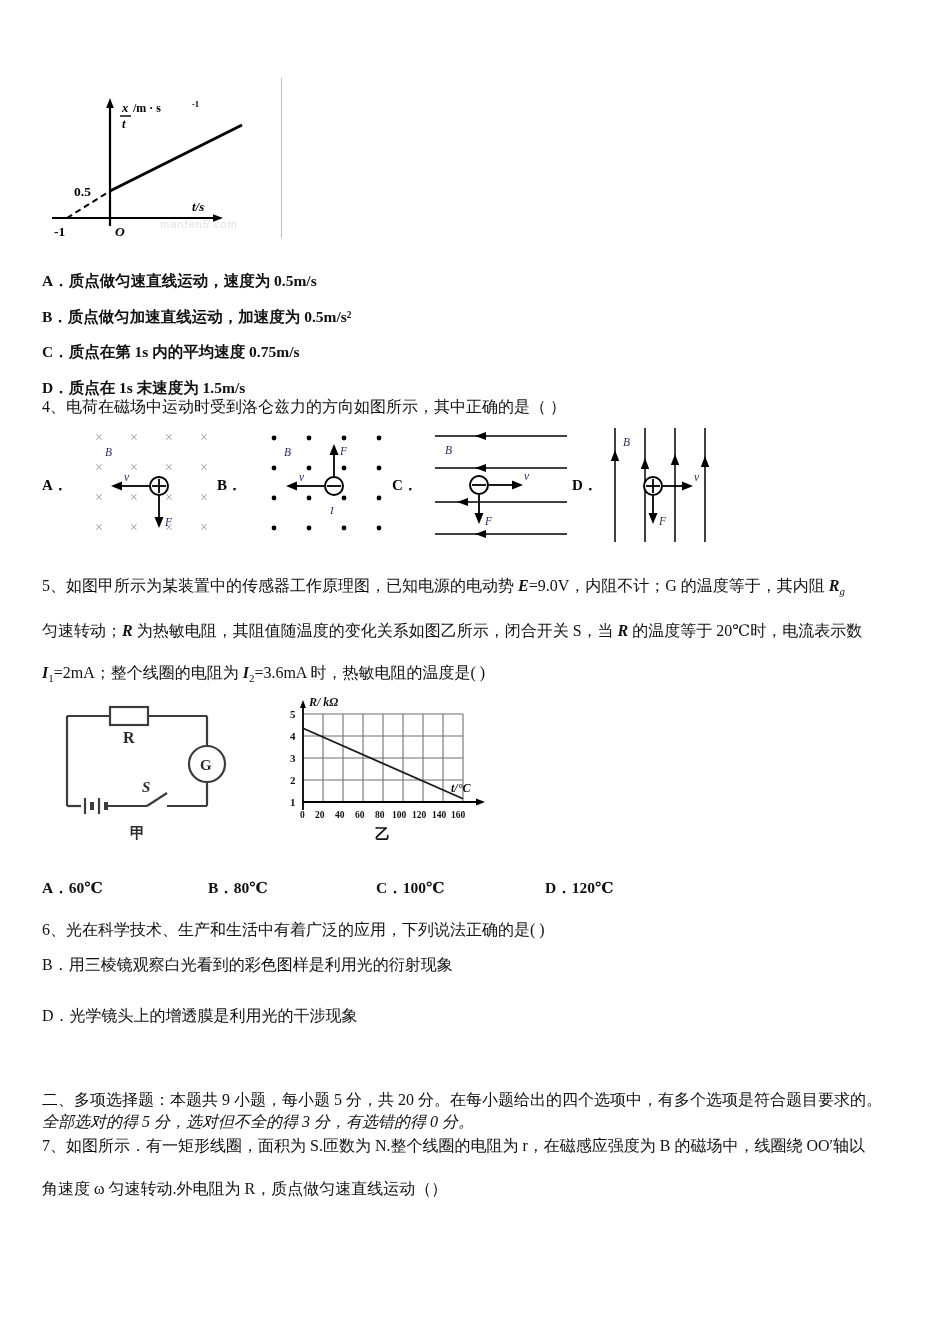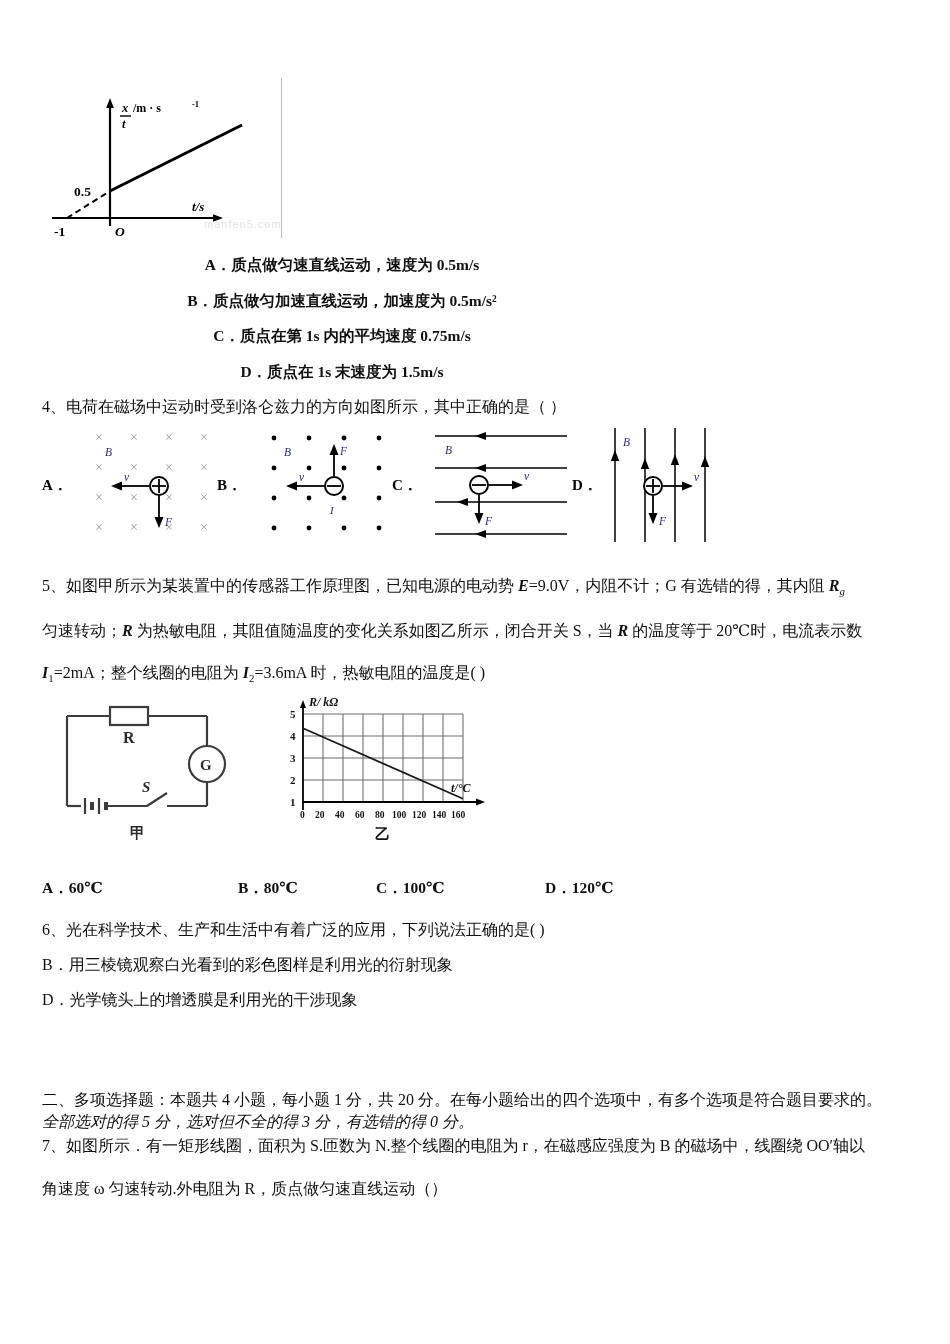--- a/index.html
+++ b/index.html
@@ -102,24 +102,24 @@
 
       <text x="32" y="118" font-size="13.5" font-weight="bold">0.5</text>
 
       <text x="12" y="158" font-size="13.5" font-weight="bold">-1</text>
 
       <text x="73" y="158" font-size="13.5" font-weight="bold" font-style="italic">O</text>
 
       <text x="150" y="133" font-size="13" font-weight="bold" font-style="italic">t/s</text>
     </svg>
     <div class="border-right"></div>
-    <div class="wm" style="left:118px; top:140px;margin-left:44px;">manfen5.com</div>
-  </div>
-
-  <div style="position:absolute; left:42px; top:254px; width:600px;text-align:center;">
+    <div class="wm" style="left:118px; top:140px;">manfen5.com</div>
+  </div>
+
+  <div style="position:absolute; left:42px; top:270px; width:600px;">
     <div class="opt" style="margin-bottom:14px;">
       <span class="lab">A．</span><span>质点做匀速直线运动，速度为 0.5m/s</span>
     </div>
     <div class="opt" style="margin-bottom:14px;">
       <span class="lab">B．</span><span>质点做匀加速直线运动，加速度为 0.5m/s²</span>
     </div>
     <div class="opt" style="margin-bottom:14px;">
       <span class="lab">C．</span><span>质点在第 1s 内的平均速度 0.75m/s</span>
     </div>
     <div class="opt">
@@ -285,21 +285,21 @@
         <g>
           <line x1="56" y1="72" x2="56" y2="92" stroke="#000" stroke-width="1.8"></line>
           <polygon points="56,100 51.5,89 60.5,89" fill="#000"></polygon>
           <text x="62" y="101" font-size="11.5" font-style="italic" fill="#2b2b6b">F</text>
         </g>
       </svg>
     </div>
   </div>
 
   <div style="position:absolute; left:42px; top:574px; width:885px;">
-    <div class="qline" style="margin-bottom:19px;"><span>5、如图甲所示为某装置中的传感器工作原理图，已知电源的电动势 </span><span class="ital bold">E</span><span>=9.0V，内阻不计；G 有选错的得，其内阻 </span><span class="ital bold">R</span><sub class="ital">g</sub></div>
+    <div class="qline" style="margin-bottom:19px;"><span>5、如图甲所示为某装置中的传感器工作原理图，已知电源的电动势 </span><span class="ital bold">E</span><span>=9.0V，内阻不计；G 的温度等于，其内阻 </span><span class="ital bold">R</span><sub class="ital">g</sub></div>
     <div class="qline" style="margin-bottom:19px;"><span>匀速转动；</span><span class="ital bold">R</span><span> 为热敏电阻，其阻值随温度的变化关系如图乙所示，闭合开关 S，当 </span><span class="ital bold">R</span><span> 的温度等于 20℃时，电流表示数</span></div>
     <div class="qline"><span class="ital bold">I</span><sub>1</sub><span>=2mA；整个线圈的电阻为 </span><span class="ital bold">I</span><sub>2</sub><span>=3.6mA 时，热敏电阻的温度是(    )</span></div>
   </div>
 
   <div id="fig-circuit">
     <svg width="215" height="145" viewBox="0 0 215 145">
       <g stroke="#3c3c3c" stroke-width="2.2" fill="none">
 
         <line x1="12" y1="18" x2="55" y2="18"></line>
 
@@ -388,34 +388,34 @@
       <text x="26" y="14" font-size="12" font-style="italic" font-weight="bold" fill="#111">R/ kΩ</text>
       <text x="168" y="100" font-size="12" font-style="italic" font-weight="bold" fill="#111">t/°C</text>
 
       <text x="92" y="147" font-size="15" font-weight="bold" fill="#111">乙</text>
     </svg>
   </div>
 
   <div style="position:absolute; left:42px; top:877px; width:700px;text-align:center;">
     <div class="opt" style="position:relative; height:22px;">
       <span style="position:absolute; left:0;"><span>A．</span><span>60℃</span></span>
-      <span style="position:absolute; left:166px;margin-left:30px;"><span>B．</span><span>80℃</span></span>
+      <span style="position:absolute; left:166px;"><span>B．</span><span>80℃</span></span>
       <span style="position:absolute; left:334px;"><span>C．</span><span>100℃</span></span>
       <span style="position:absolute; left:503px;"><span>D．</span><span>120℃</span></span>
     </div>
   </div>
 
   <div style="position:absolute; left:42px; top:918px; width:780px;">
     <div class="qline" style="margin-bottom:12px;">6、光在科学技术、生产和生活中有着广泛的应用，下列说法正确的是( )</div>
-    <div class="qline" style="margin-bottom:12px;"><span>B．</span><span>用三棱镜观察白光看到的彩色图样是利用光的衍射现象</span></div>
+    <div class="qline" style="margin-bottom:28px;"><span>B．</span><span>用三棱镜观察白光看到的彩色图样是利用光的衍射现象</span></div>
     <div class="qline"><span>D．</span><span>光学镜头上的增透膜是利用光的干涉现象</span></div>
   </div>
 
   <div style="position:absolute; left:42px; top:1089px; width:890px;">
-    <div class="qline" style="line-height:1.35;">二、多项选择题：本题共 4 小题，每小题 1 分，共 20 分。在每小题给出的四个选项中，有多个选项是符合题目要求的。</div>
+    <div class="qline" style="line-height:1.35;">二、多项选择题：本题共 9 小题，每小题 5 分，共 20 分。在每小题给出的四个选项中，有多个选项是符合题目要求的。</div>
     <div class="qline" style="line-height:1.35;font-style:italic;">全部选对的得 5 分，选对但不全的得 3 分，有选错的得 0 分。</div>
   </div>
 
   <div style="position:absolute; left:42px; top:1134px; width:895px;">
     <div class="qline" style="margin-bottom:20px;">7、如图所示．有一矩形线圈，面积为 S.匝数为 N.整个线圈的电阻为 r，在磁感应强度为 B 的磁场中，线圈绕 OO′轴以</div>
     <div class="qline">角速度 ω 匀速转动.外电阻为 R，质点做匀速直线运动（）</div>
   </div>
 
 </div>
 

